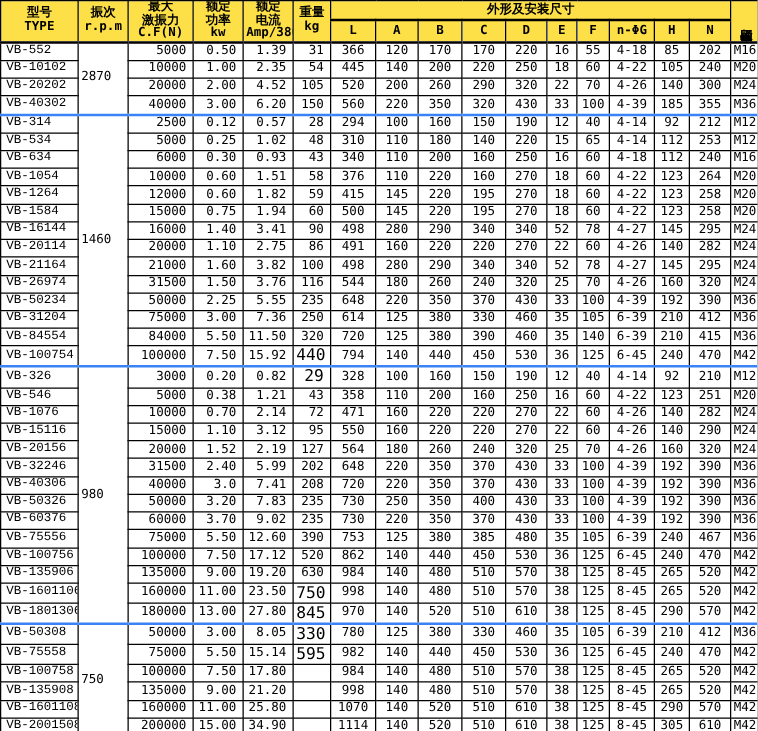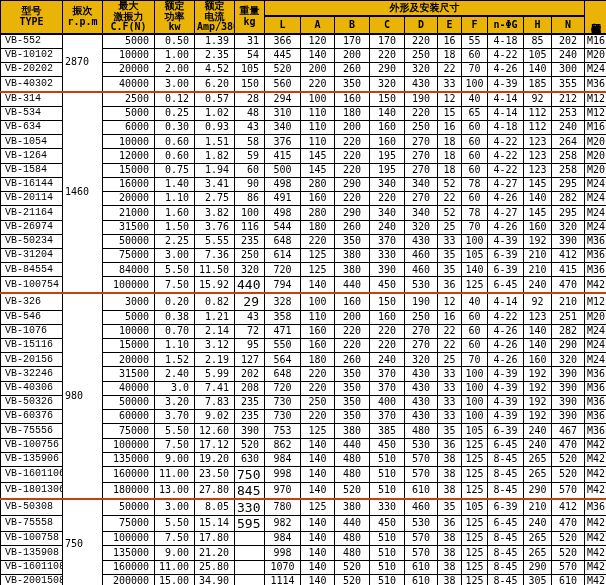--- a/index.html
+++ b/index.html
@@ -14,21 +14,21 @@
   }
   .spec th, .spec td {
     border:1px solid #000;
     padding:0 2px;
     line-height:1.05;
     white-space:nowrap;
     overflow:hidden;
     height:12px;
   }
   .spec thead th {
-    background:#eab308;
+    background:#fde047;
     font-weight:bold;
     white-space:pre-line;
     text-align:center;
     vertical-align:middle;
     border-bottom:2px solid #000;
   }
   .spec thead tr.h1 th { font-size:10px; }
   .spec thead tr.h2 th { font-size:10px; height:13px; }
   th.small-sub { font-size:9px; }
   th.bolt-th div {
@@ -37,21 +37,21 @@
     margin:0 auto;
     letter-spacing:1px;
     font-size:10px;
   }
   td.al { text-align:left; padding-left:4px;font-family:Liberation Mono, monospace; }
   td.ar { text-align:right; padding-right:5px; }
   td.ac { text-align:center; }
   td.ng { text-align:center; padding-left:2px; }
   td.rpm-cell { text-align:left; vertical-align:middle; font-size:10px;margin-top:19px; }
   td.kg-big { font-size:13px; }
-  tr.group-top td { border-top:2px solid #c2410c; }
+  tr.group-top td { border-top:2px solid #3b82f6; }
 </style>
 </head>
 <body>
 
 <div class="wrap">
   <table class="spec">
     <colgroup>
       <col style="width:62px">
         <col style="width:40px">
         <col style="width:52px">

